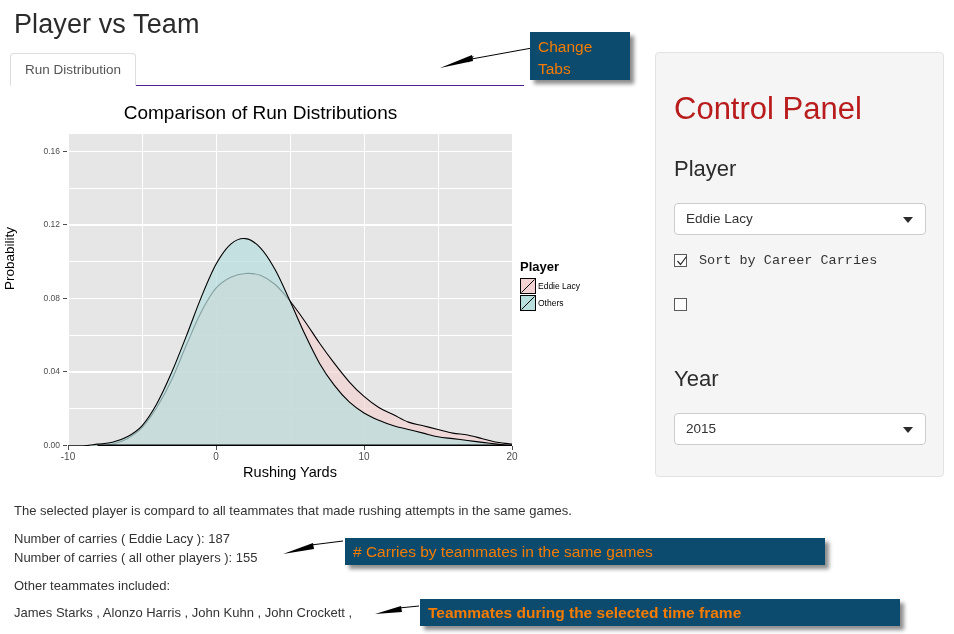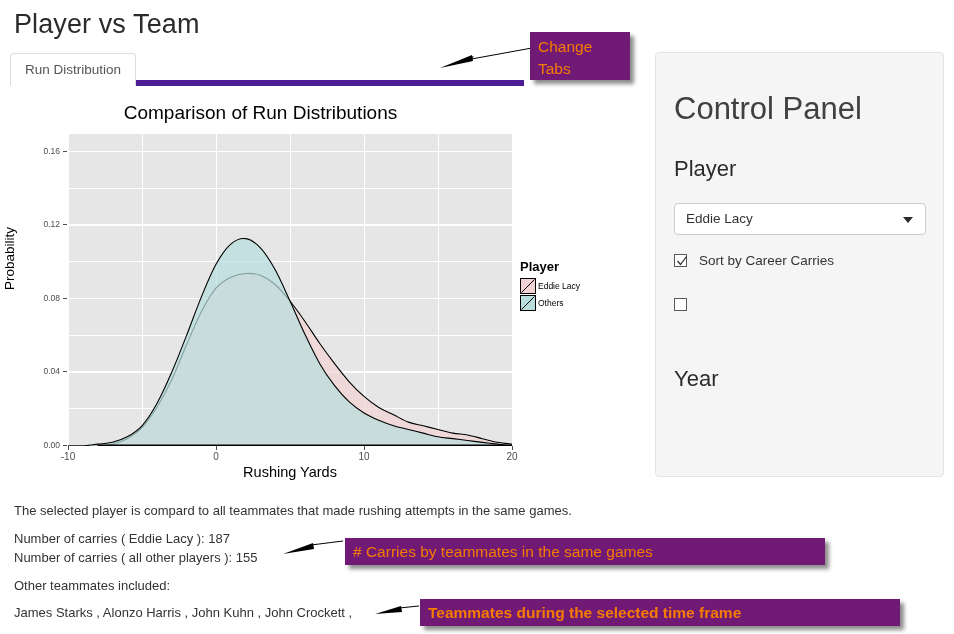--- a/index.html
+++ b/index.html
@@ -28,21 +28,21 @@
     line-height: 32px;
   }
 
   
   #tab-bar {
     position: absolute;
     left: 10px;
     top: 53px;
     width: 514px;
     height: 33px;
-    border-bottom: 6px solid #4c1d95;
+    border-bottom: 1px solid #4c1d95;
     box-sizing: border-box;
   }
   .tab {
     position: absolute;
     top: 0;
     height: 33px;
     line-height: 32px;
     font-size: 13.5px;
     padding: 0 14px;
     box-sizing: border-box;
@@ -200,21 +200,21 @@
     background: #f5f5f5;
     border: 1px solid #e3e3e3;
     border-radius: 4px;
     box-sizing: border-box;
   }
   #control-panel-title {
     position: absolute;
     left: 18px;
     top: 38px;
     font-size: 31px;
-    color: #404040;
+    color: #b91c1c;
     line-height: 36px;
   }
   .cp-label {
     position: absolute;
     left: 18px;
     font-size: 22px;
     color: #2b2b2b;
   }
   #label-player { top: 103px; }
   #label-year { top: 313px; }
@@ -249,20 +249,21 @@
     border-left: 5px solid transparent;
     border-right: 5px solid transparent;
     border-top: 6px solid #2b2b2b;
   }
 
   .cp-check {
     position: absolute;
     left: 18px;
     display: flex;
     align-items: center;
+    font-family: Liberation Mono, monospace;
   }
   #check-sort { top: 200px; }
   #check-career { top: 245px; }
   .checkbox {
     width: 13px;
     height: 13px;
     border: 1px solid #5a5a5a;
     background: #ffffff;
     box-sizing: border-box;
     position: relative;
@@ -287,21 +288,21 @@
   }
   #text-description { top: 503px; }
   #text-carries-player { top: 531px; }
   #text-carries-others { top: 550px; }
   #text-others-included { top: 578px; }
   #text-teammates-list { top: 605px; }
 
   
   .callout {
     position: absolute;
-    background: #701a75;
+    background: #0c4a6e;
     color: #f57c00;
     font-size: 15.5px;
     box-shadow: 4px 4px 4px rgba(0,0,0,0.45);
     padding: 4px 8px 15px 8px;
     box-sizing: border-box;
     white-space: pre-line;
     line-height: 21px;
   }
   #callout-change-tabs {
     left: 530px;
@@ -435,20 +436,24 @@
         </svg>
     </span>
     <span class="check-text">Sort by Career Carries</span>
   </div>
 
   <div id="check-career" class="cp-check">
     <span class="checkbox"></span>
   </div>
 
   <div id="label-year" class="cp-label">Year</div>
+  <div id="select-year" class="cp-select">
+    <span class="val">2015</span>
+    <span class="caret"></span>
+  </div>
 </div>
 
 <div id="text-description" class="body-text">The selected player is compard to all teammates that made rushing attempts in the same games.</div>
 <div id="text-carries-player" class="body-text">Number of carries ( Eddie Lacy ): 187</div>
 <div id="text-carries-others" class="body-text">Number of carries ( all other players ): 155</div>
 <div id="text-others-included" class="body-text">Other teammates included:</div>
 <div id="text-teammates-list" class="body-text">James Starks , Alonzo Harris , John Kuhn , John Crockett ,</div>
 
 <svg id="arrow-tabs" class="arrow-svg" width="95" height="30" viewBox="0 0 95 30">
   <polygon points="0,20 30,10 28,15 34,8" fill="#000000"></polygon>

